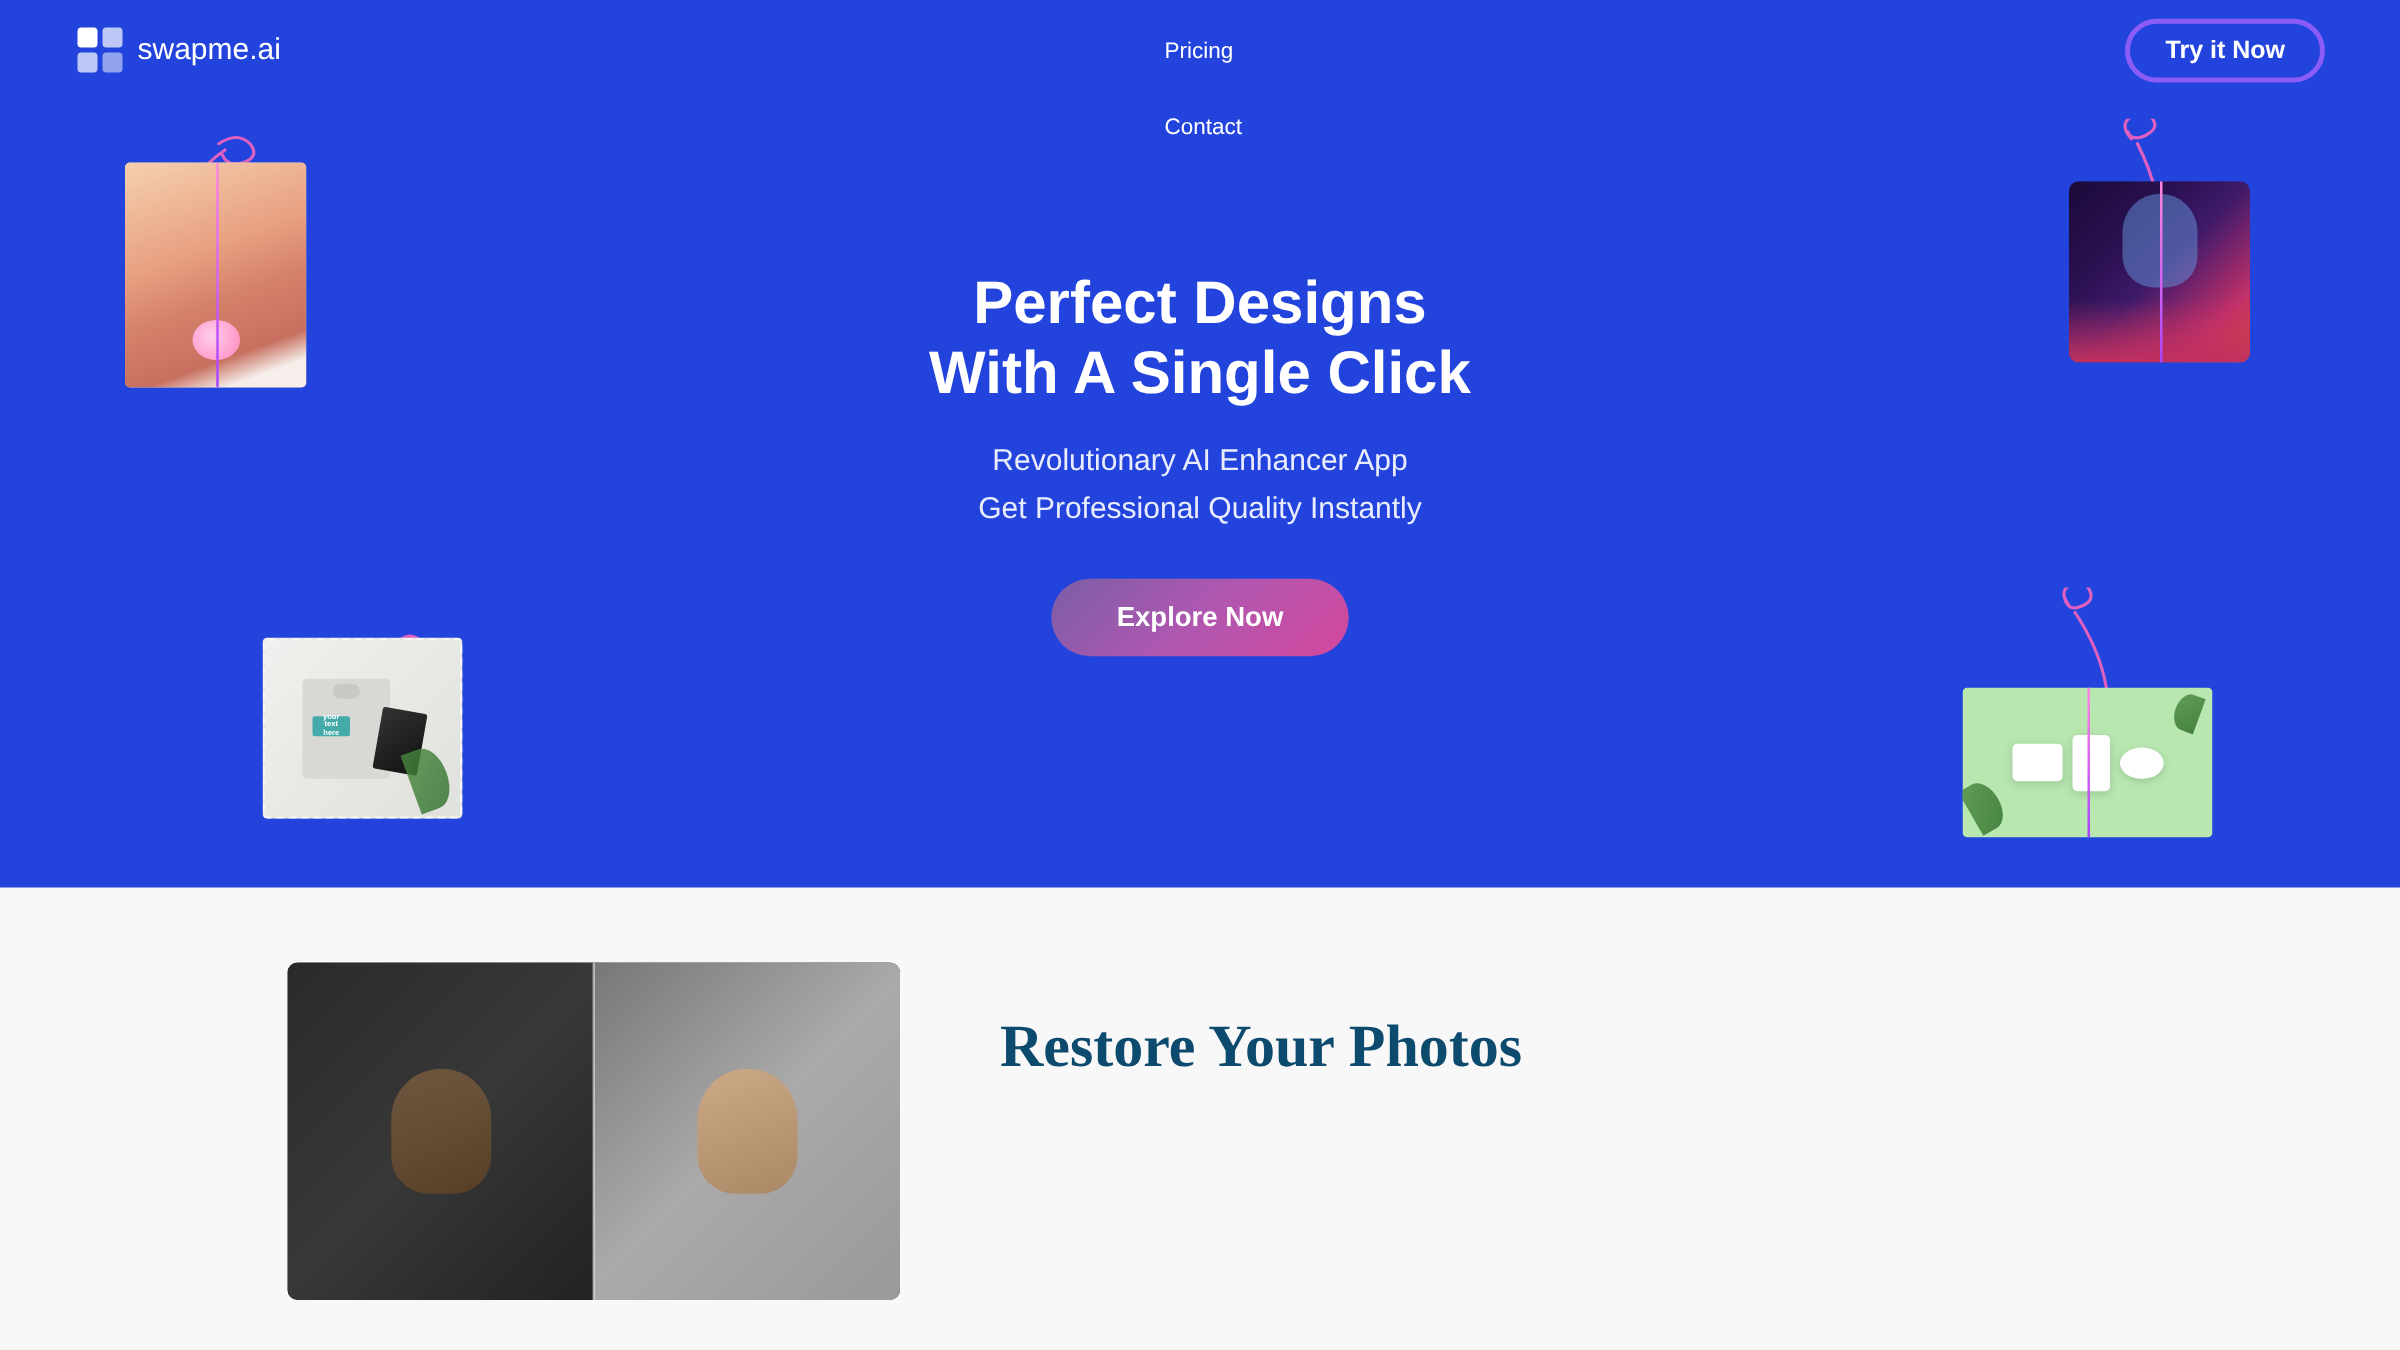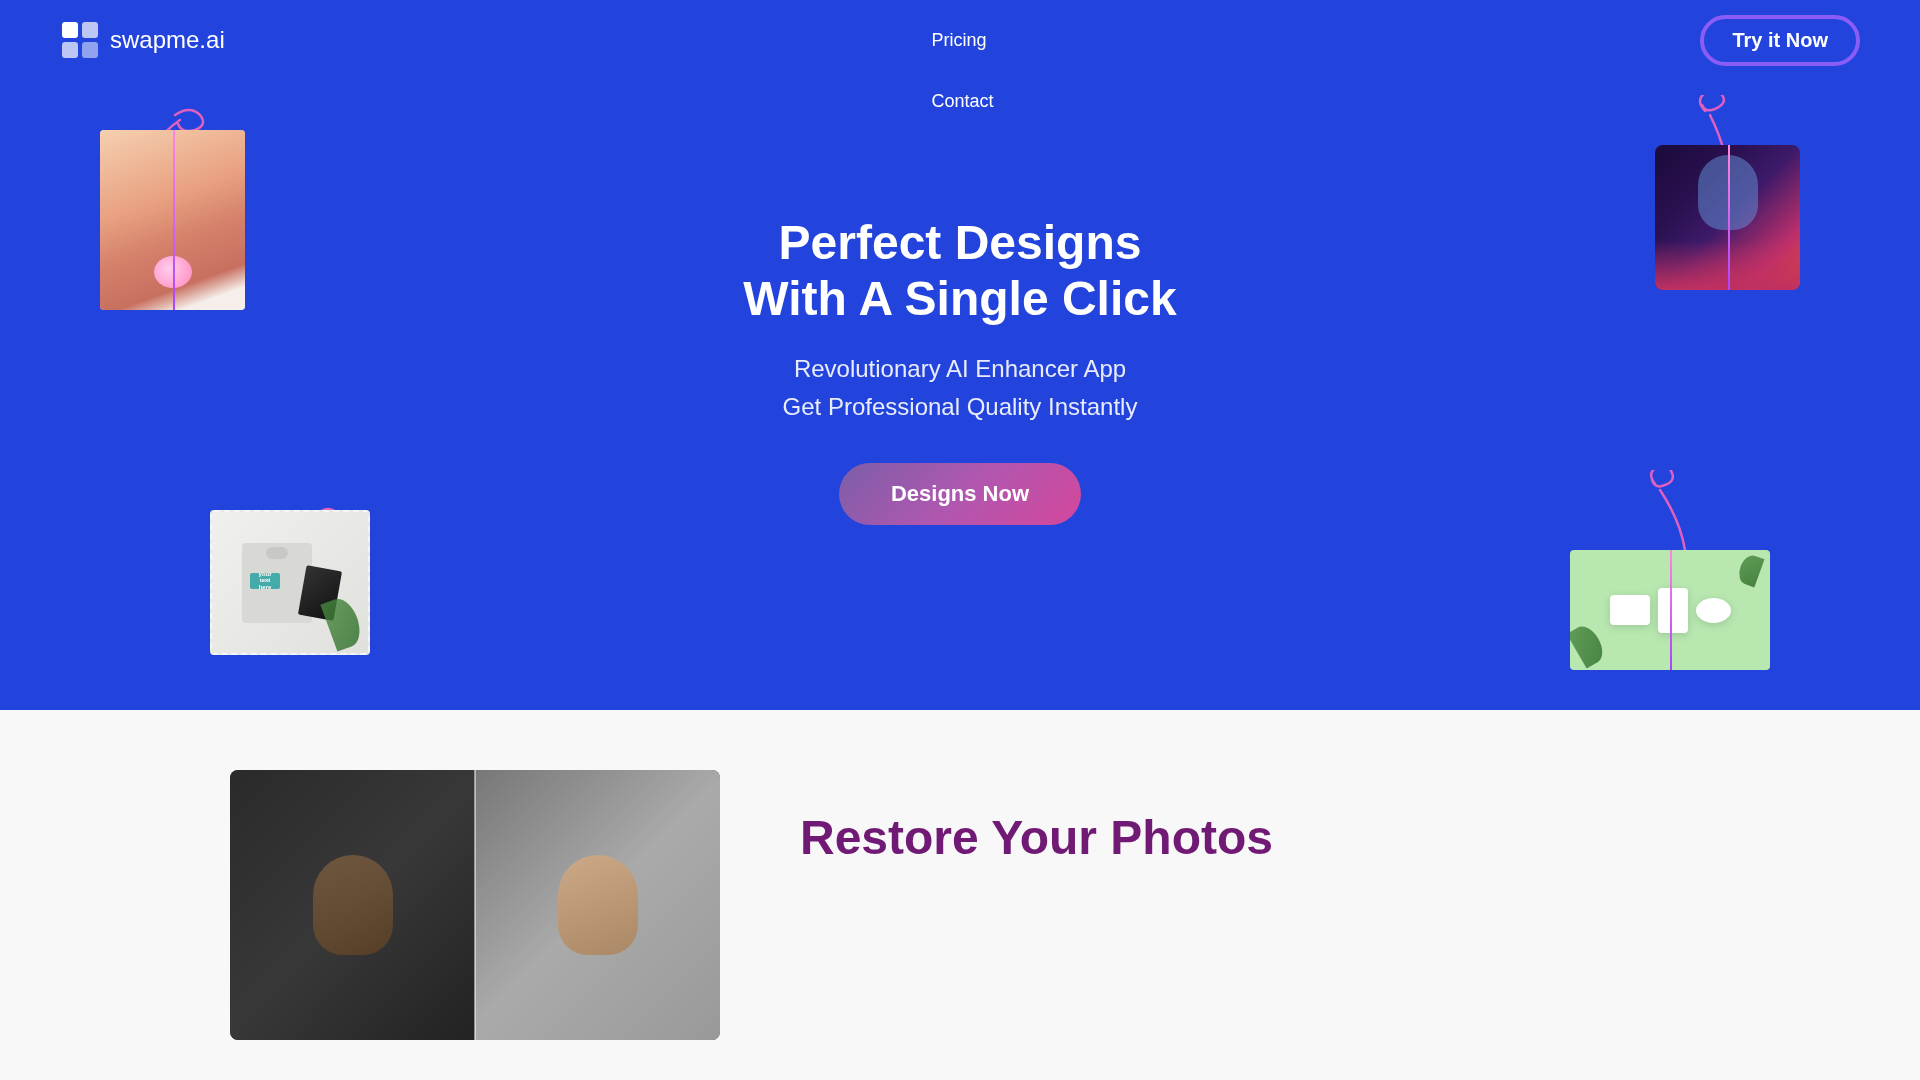--- a/index.html
+++ b/index.html
@@ -219,21 +219,22 @@
       height: 100%;
       background: rgba(255,255,255,0.5);
       transform: translateX(-50%);
     }
     .lower-text {
       padding-top: 40px;
     }
     .lower-title {
       font-size: 48px;
       font-weight: 800;
-      color: #701a75;
+      color: #0c4a6e;
+      font-family: Liberation Serif, serif;
     }
 
     
     .scribble {
       position: absolute;
       pointer-events: none;
     }
   </style>
 </head>
 <body>
@@ -299,21 +300,21 @@
   </div>
 
   <h1 class="hero-title">
     <span>Perfect Designs</span><br>
     <span>With A Single Click</span>
   </h1>
   <p class="hero-subtitle">
     <span>Revolutionary AI Enhancer App</span><br>
     <span>Get Professional Quality Instantly</span>
   </p>
-  <button class="btn-explore">Designs Now</button>
+  <button class="btn-explore">Explore Now</button>
 
   <svg class="scribble" style="bottom:90px; left:200px; width:170px; height:120px;" viewBox="0 0 170 120" fill="none">
     <path d="M120 20 Q90 30 80 60 Q74 85 90 95" stroke="#e060c0" stroke-width="2.5" fill="none" stroke-linecap="round"></path>
     <path d="M78 82 L90 95 L80 83" stroke="#e060c0" stroke-width="2.5" fill="none" stroke-linecap="round" stroke-linejoin="round"></path>
     <path d="M118 14 Q128 4 138 14 Q146 22 133 28 Q120 32 116 20" stroke="#e060c0" stroke-width="2.5" fill="none" stroke-linecap="round"></path>
   </svg>
 
   <div class="img-bottom-left">
     <div class="tshirt-img">
 

